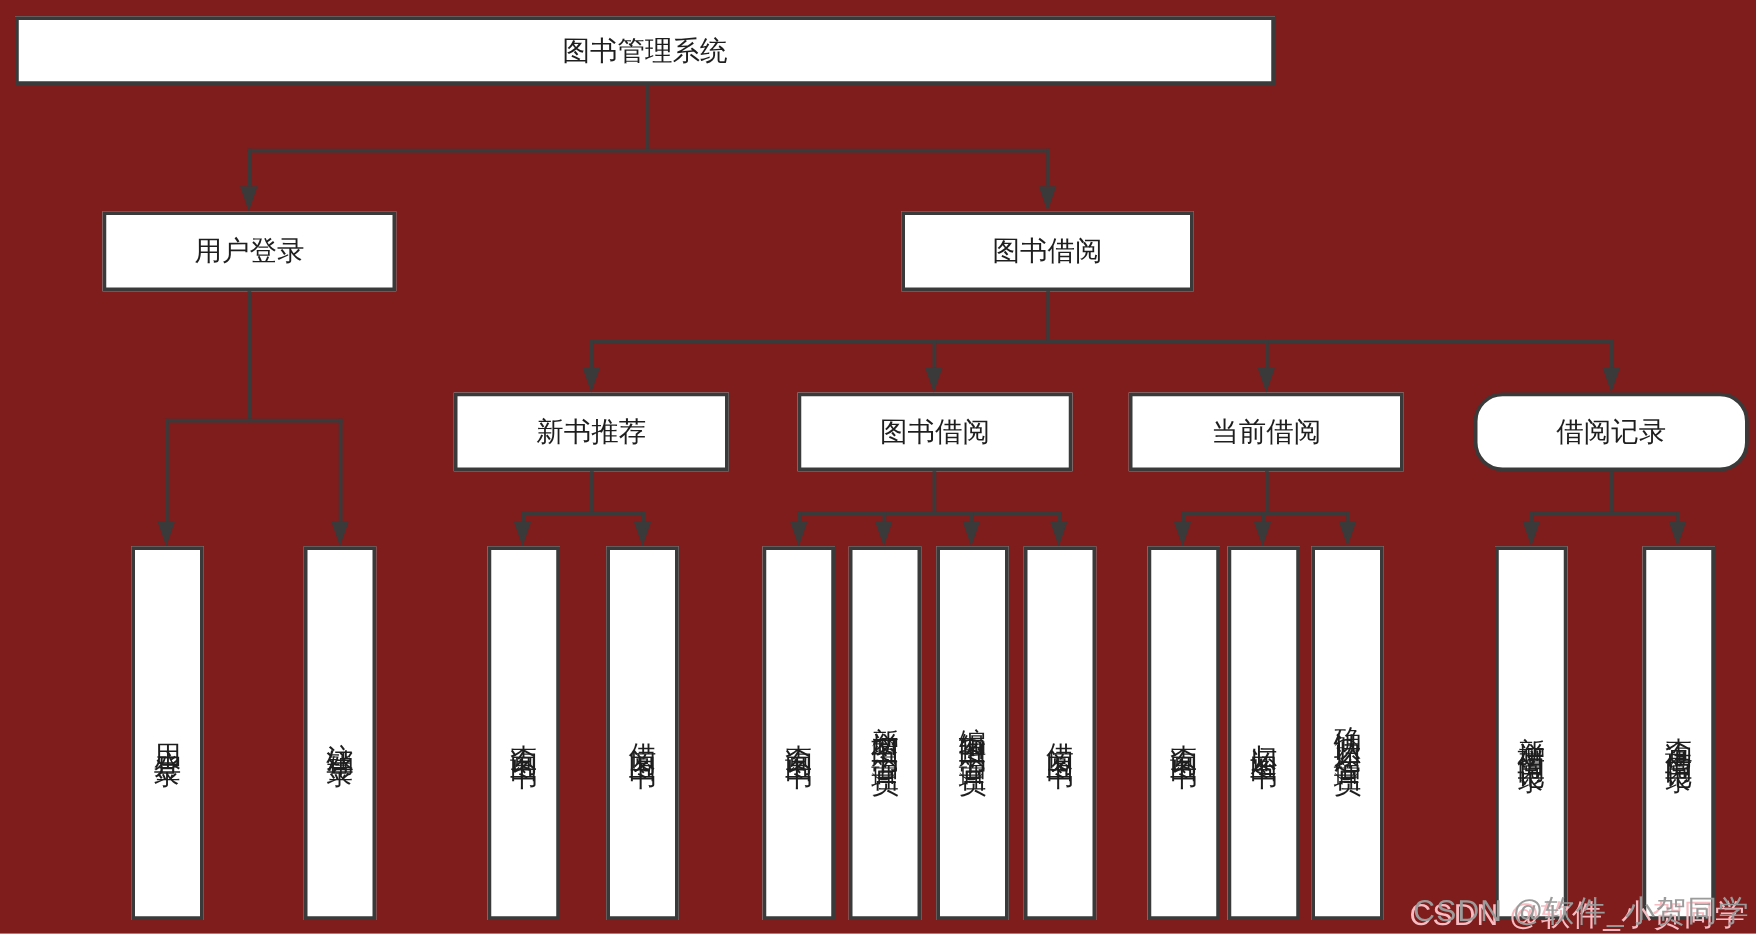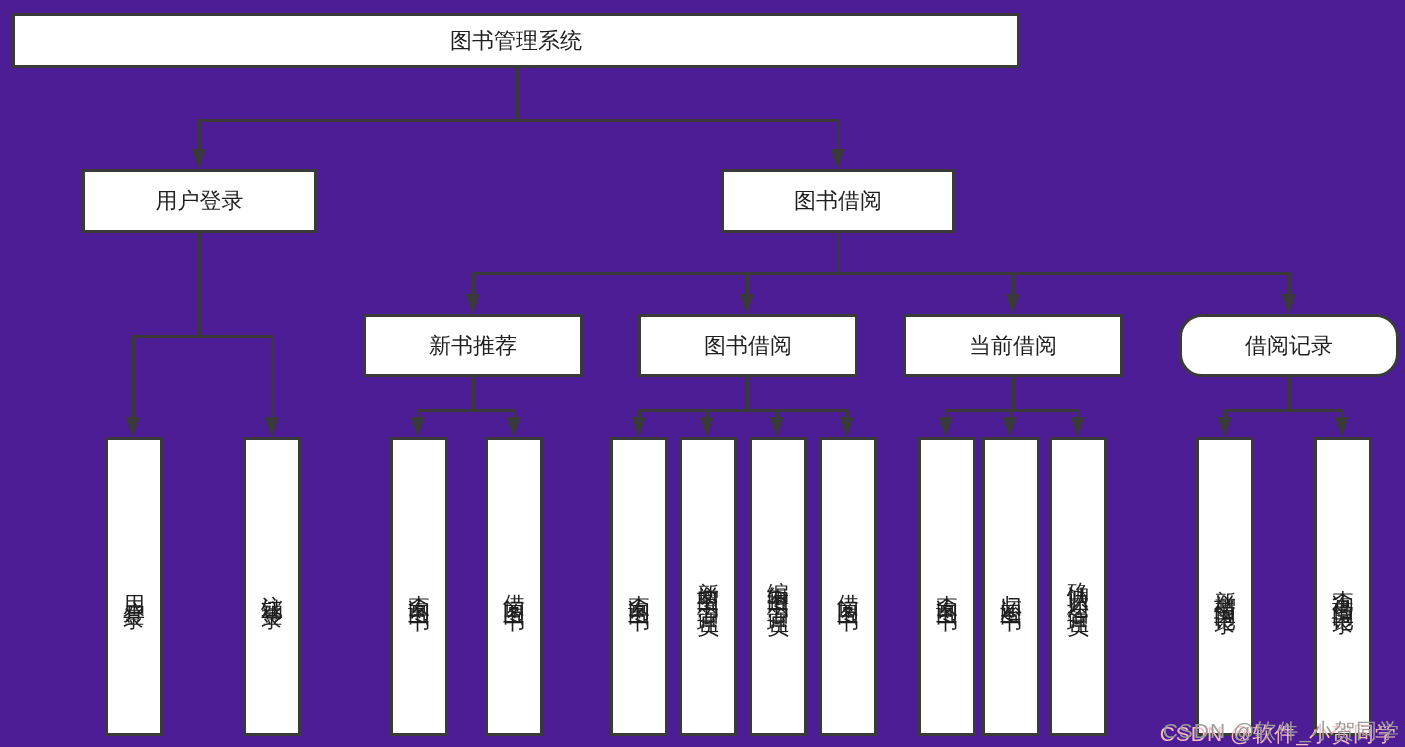--- a/index.html
+++ b/index.html
@@ -1,38 +1,38 @@
 <!DOCTYPE html>
 <html><head>
 <meta charset="utf-8">
 <style>
   html,body{margin:0;padding:0;background:#ffffff;}
   .canvas{
-    position:relative;width:1405px;height:747px;background:#4c1d95;overflow:hidden;
+    position:relative;width:1405px;height:747px;background:#7f1d1d;overflow:hidden;
     font-family:"Liberation Sans",sans-serif;color:#1e1e1e;
   }
   .node{
     position:absolute;box-sizing:border-box;border:3px solid #3a3a3a;background:#ffffff;
     display:flex;align-items:center;justify-content:center;
     font-size:22px;color:#1e1e1e;white-space:nowrap;
   }
   .vnode{
     writing-mode:vertical-rl;text-orientation:mixed;
     letter-spacing:5px;font-size:22px;line-height:1;
     white-space:normal;
   }
   .line{position:absolute;background:#3a3a3a;}
   .arrow{
     position:absolute;width:0;height:0;
     border-left:7px solid transparent;border-right:7px solid transparent;
     border-top:20px solid #3a3a3a;
   }
   .watermark{
     position:absolute;right:5px;bottom:2px;
-    font-size:21px;color:#9b9b9b;letter-spacing:1px;
+    font-size:24px;color:#9b9b9b;letter-spacing:1px;
     text-shadow:-3px 3px 0 #f6bcc2;
     z-index:5;white-space:nowrap;
   }
 </style>
 </head>
 <body>
 
 <div class="canvas">
 
   <div class="node" style="left:12px;top:13px;width:1008px;height:55px;">图书管理系统</div>

